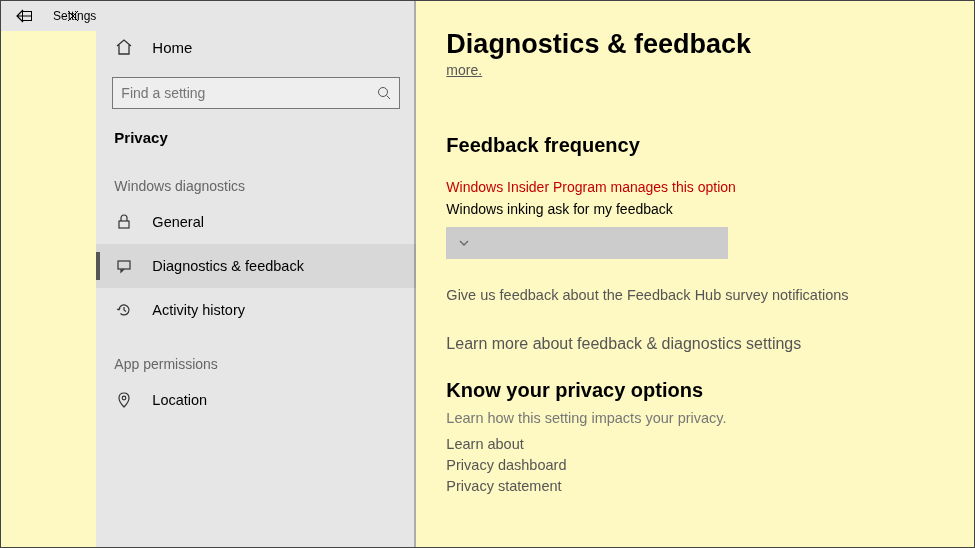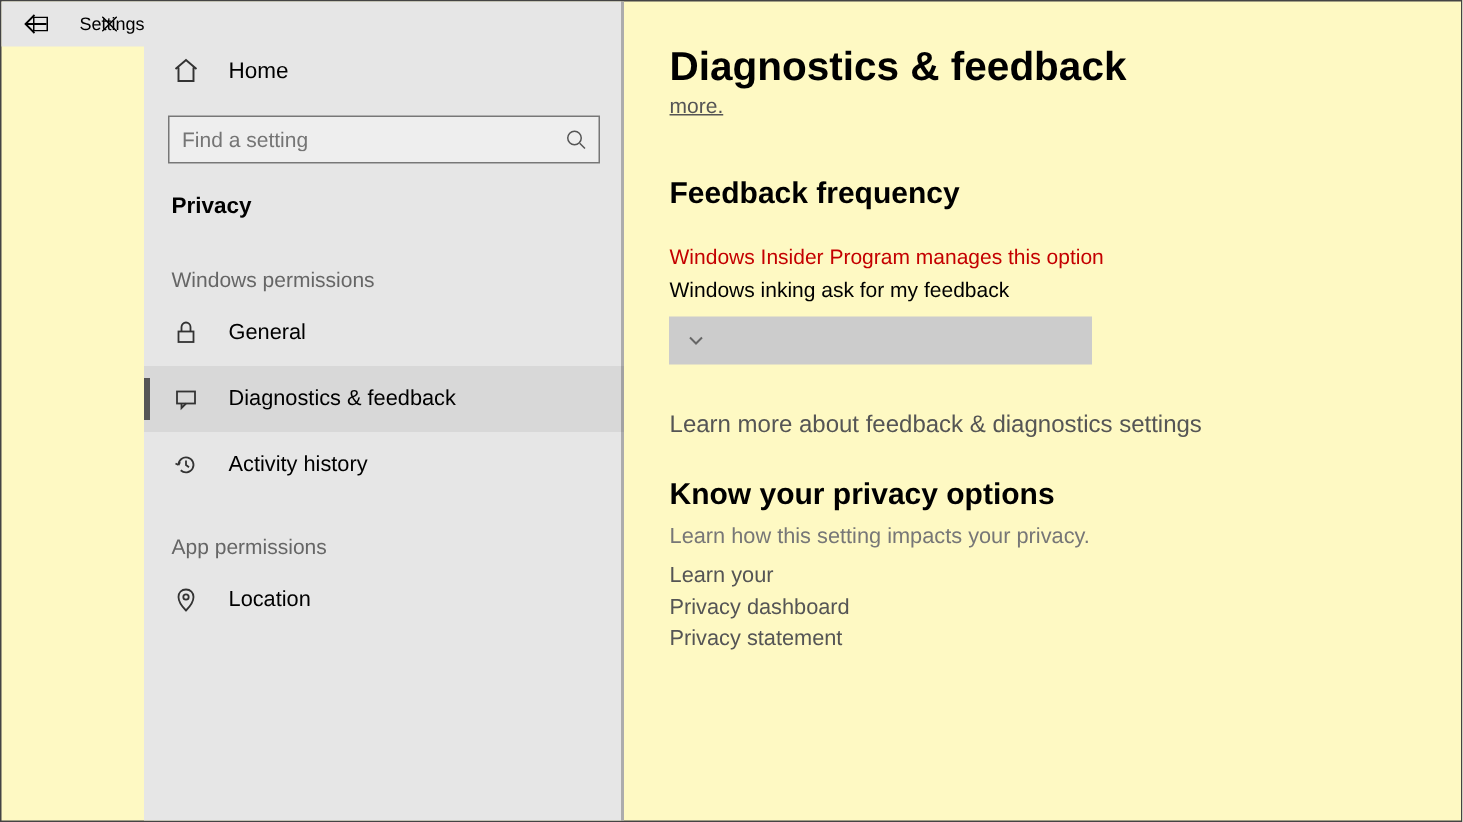--- a/index.html
+++ b/index.html
@@ -22,21 +22,21 @@
   .section-label { font-size: 15px; font-weight: 600; padding: 20px 0 8px 18px; }
   .group-label { font-size: 14px; color: #666; padding: 24px 0 6px 18px; }
   .nav-item { display: flex; align-items: center; height: 44px; padding-left: 18px; position: relative; }
   .nav-item.selected { background: #d8d8d8; }
   .nav-item.selected::before { content:""; position:absolute; left:0; top:8px; bottom:8px; width:4px; background:#555; }
   .nav-item .icon { width: 20px; margin-right: 18px; display:flex; align-items:center; justify-content:center; color:#333; }
   .nav-item span.lbl { font-size: 14.5px; color: #000; }
   .content { flex: 1; padding: 28px 0 0 30px; overflow: hidden; position: relative; }
   .page-title { font-size: 27px; font-weight: 600; margin-bottom: 2px; }
   .cutoff { font-size: 14px; color: #555; text-decoration: underline; margin-top: 0; }
-  .h2 { font-size: 20px; font-weight: 600; margin-top: 40px; }
+  .h2 { font-size: 20px; font-weight: 600; margin-top: 56px; }
   .warn { color: #c40000; font-size: 14px; margin-top: 22px; }
   .plain { font-size: 14px; color: #000; margin-top: 6px; }
   .dropdown { margin-top: 10px; width: 282px; height: 32px; background: #ccc; color: #666; display:flex; align-items:center; justify-content:space-between; padding: 0 12px; font-size:14.5px; }
   .link-row { font-size: 14.5px; color: #555; margin-top: 28px; }
   .link-row2 { font-size: 16px; color: #555; margin-top: 32px; }
   .h2b { font-size: 20px; font-weight: 600; margin-top: 26px; }
   .sub { font-size: 14.5px; color: #777; margin-top: 8px; }
   .tlink { font-size: 14.5px; color: #555; margin-top: 8px; line-height: 1.45; }
   svg { display:block; }
 </style>
@@ -90,21 +90,21 @@
             <svg width="14" height="14" viewBox="0 0 14 14">
                 <circle cx="6" cy="6" r="4.5" stroke="#555" stroke-width="1" fill="none"></circle>
                 <path d="M9.5 9.5 L13 13" stroke="#555" stroke-width="1"></path>
               </svg>
           </span>
         </div>
       </div>
 
       <div class="section-label">Privacy</div>
 
-      <div class="group-label">Windows permissions</div>
+      <div class="group-label">Windows diagnostics</div>
 
       <div class="nav-item">
         <span class="icon">
           <svg width="16" height="16" viewBox="0 0 16 16">
               <rect x="3" y="7" width="10" height="7" stroke="#333" stroke-width="1.2" fill="none"></rect>
               <path d="M5 7 V4 a3 3 0 0 1 6 0 V7" stroke="#333" stroke-width="1.2" fill="none"></path>
             </svg>
         </span>
         <span class="lbl">General</span>
       </div>
@@ -153,25 +153,26 @@
       <div class="warn">Windows Insider Program manages this option</div>
       <div class="plain">Windows inking ask for my feedback</div>
       <div class="dropdown">
         <span>
           <svg width="12" height="12" viewBox="0 0 12 12">
               <path d="M2 4 L6 8 L10 4" stroke="#666" stroke-width="1.3" fill="none"></path>
             </svg>
         </span>
       </div>
 
+      <div class="link-row">Give us feedback about the Feedback Hub survey notifications</div>
       <div class="link-row2">Learn more about feedback &amp; diagnostics settings</div>
 
       <div class="h2b">Know your privacy options</div>
       <div class="sub">Learn how this setting impacts your privacy.</div>
       <div class="tlink">
-        <div>Learn your</div>
+        <div>Learn about</div>
         <div>Privacy dashboard</div>
         <div>Privacy statement</div>
       </div>
     </div>
 
   </div>
 </div>
 
 </body></html>

